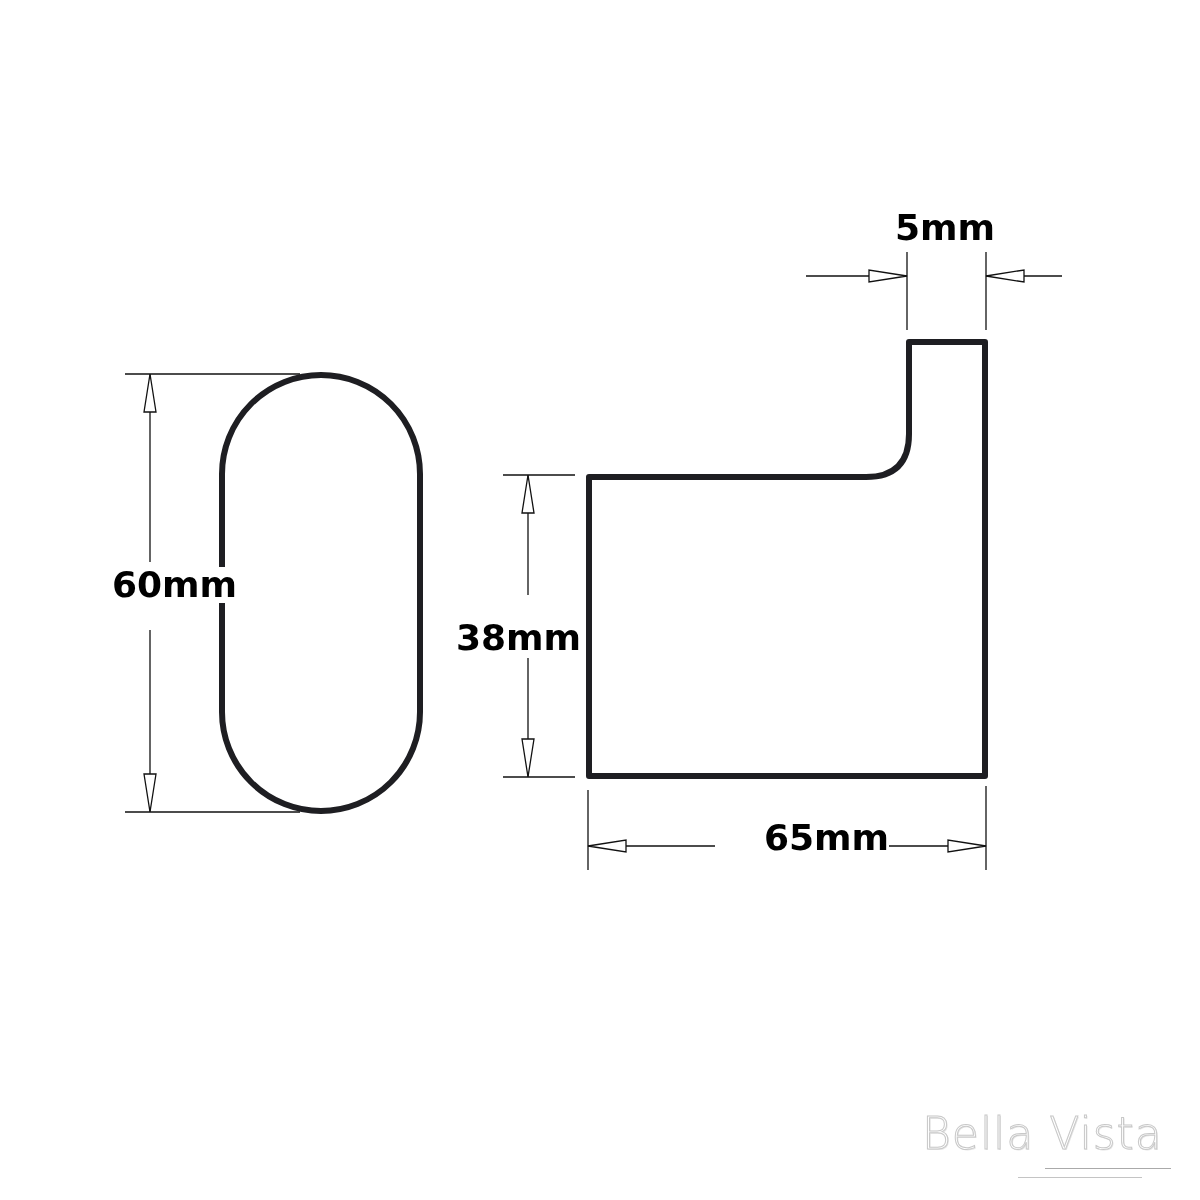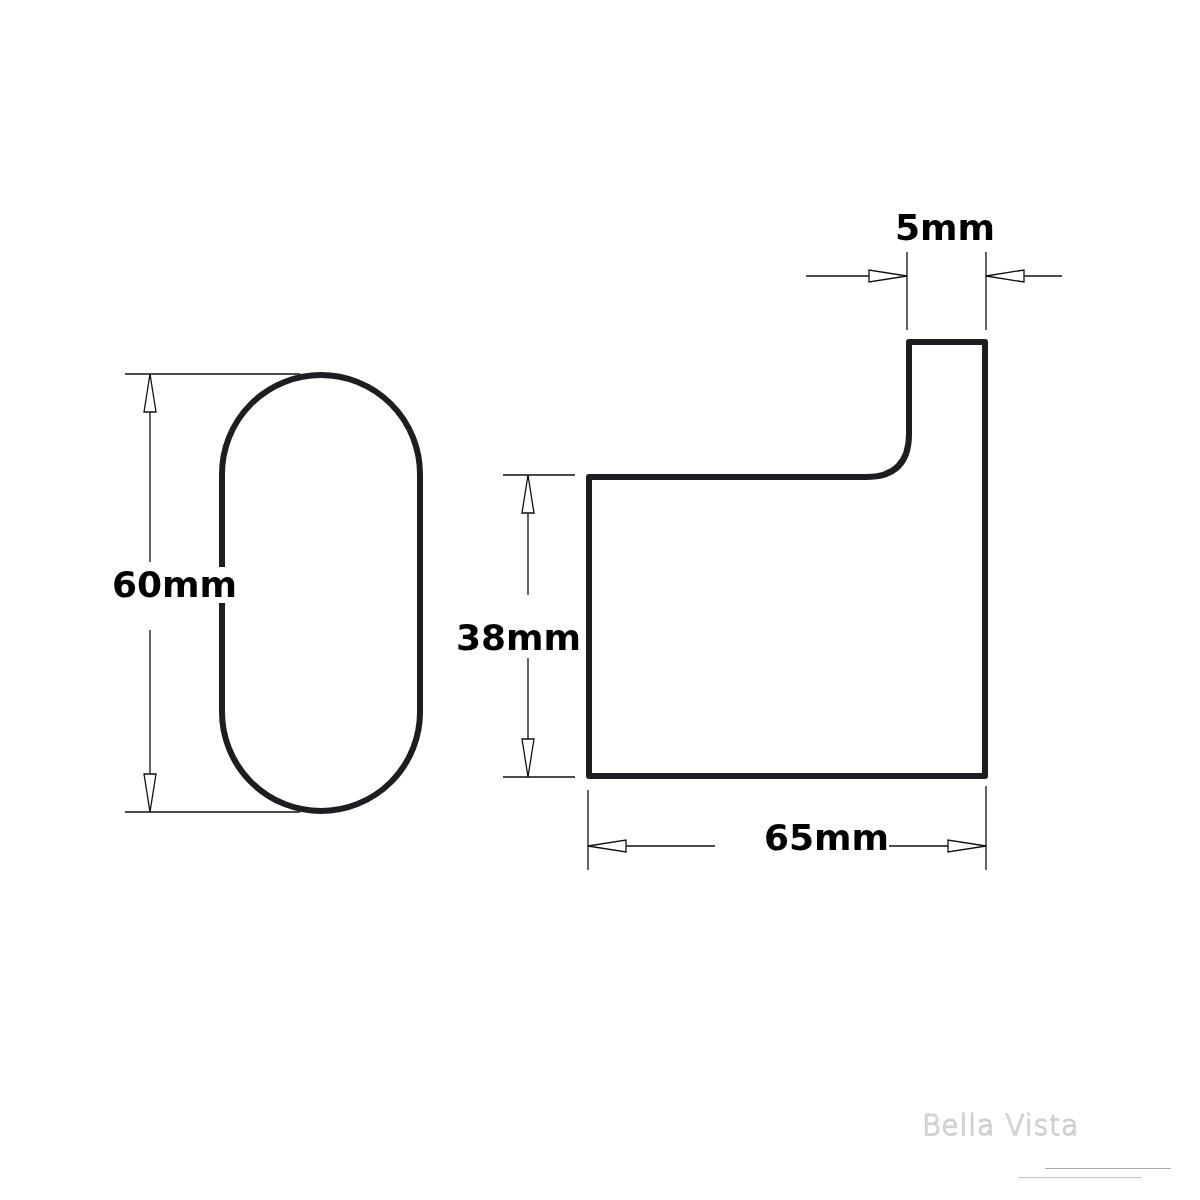--- a/index.html
+++ b/index.html
@@ -14,21 +14,21 @@
       background: #ffffff;
       line-height: 1;
       white-space: nowrap;
     }
     .brand {
       position: absolute;
       left: 922px;
       top: 1112px;
       font-family: "DejaVu Sans", sans-serif;
       font-weight: 300;
-      font-size: 28px;
+      font-size: 44px;
       color: #ffffff;
       letter-spacing: 1px;
       -webkit-text-stroke: 1px #c8c8c8;
       text-shadow: 1px 1px 0 #e6e6e6;
       line-height: 1;
       white-space: nowrap;
     }
     .brand-underline { position: absolute; height: 1px; background: #aaaaaa; }
   </style>
 </head>

